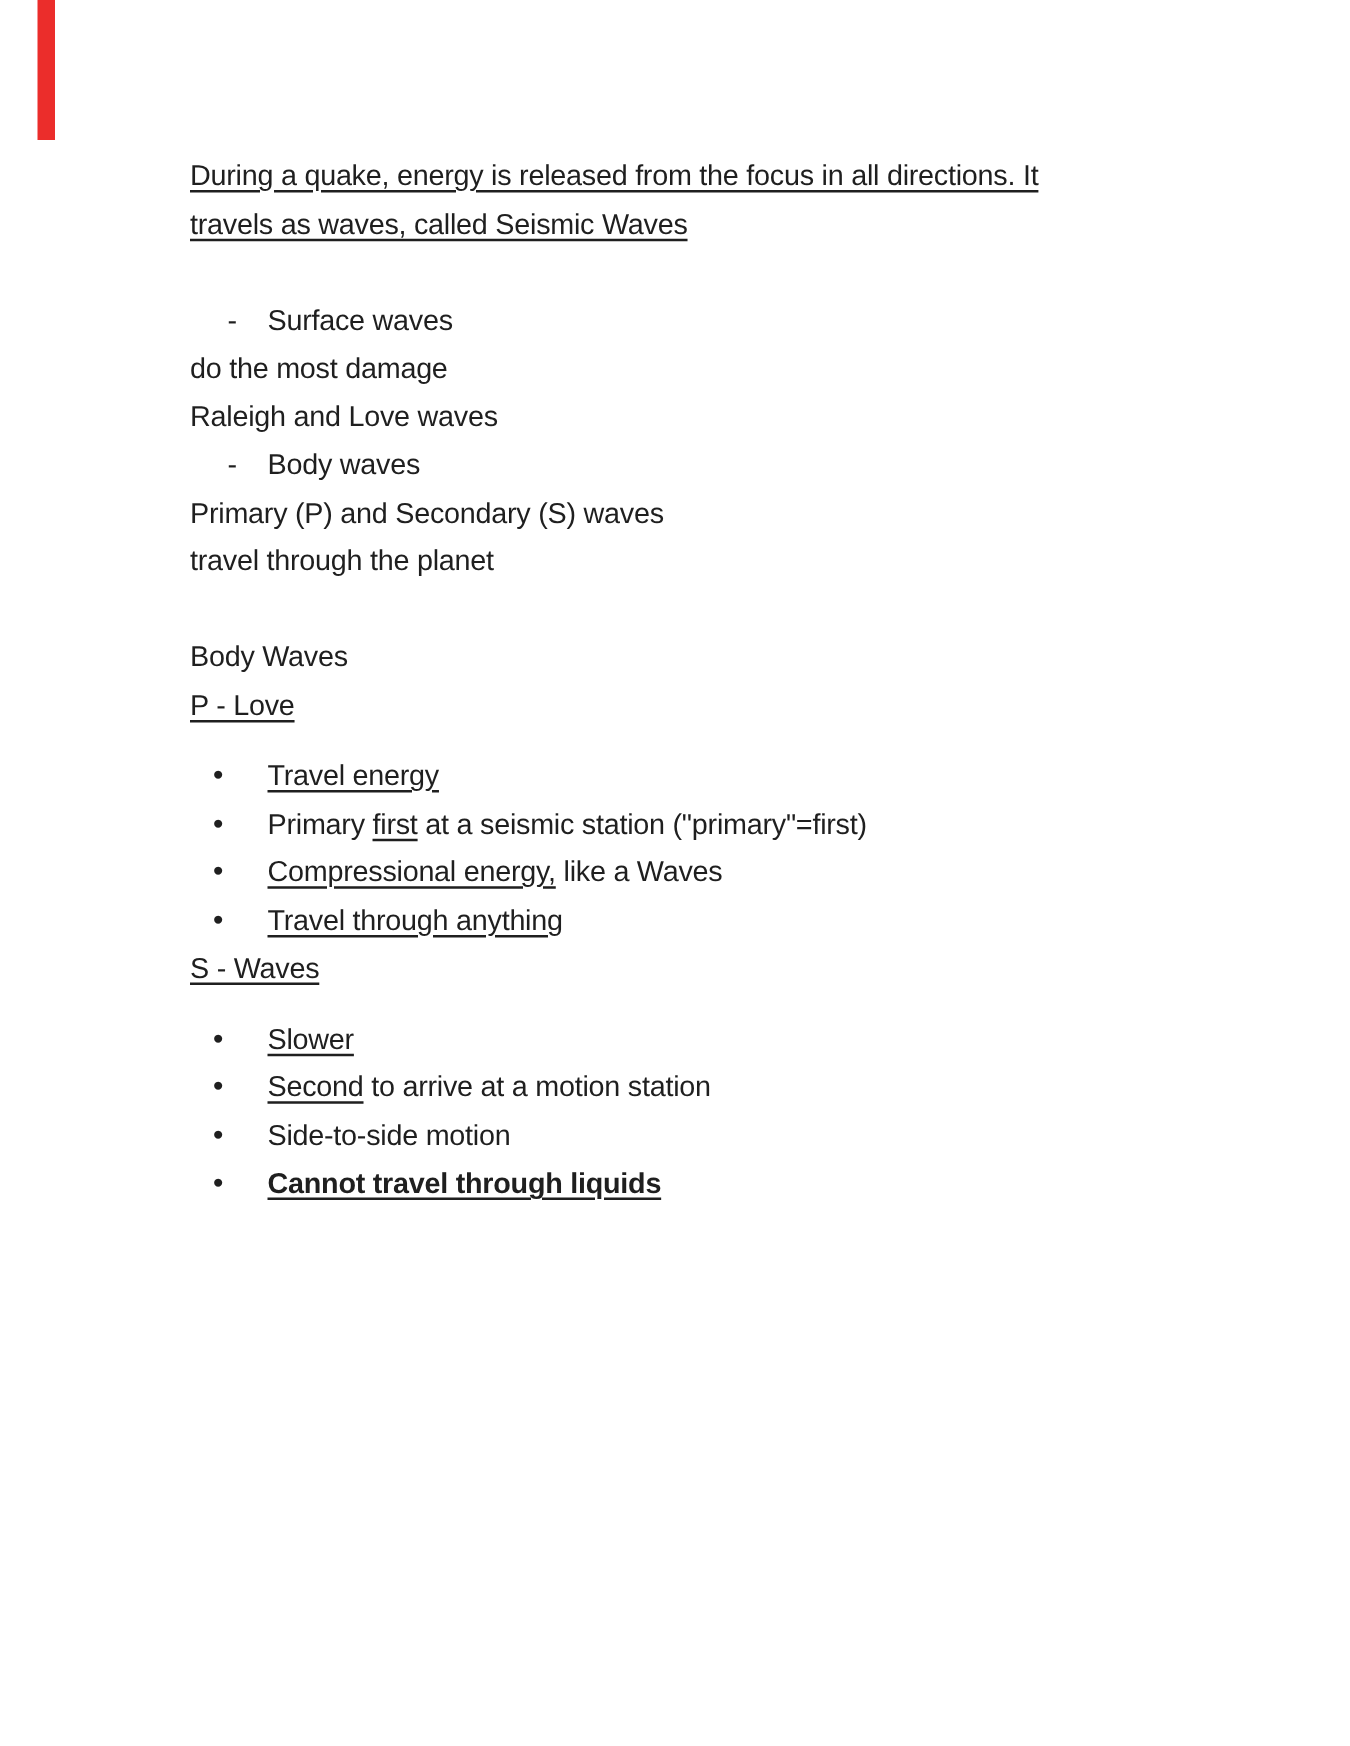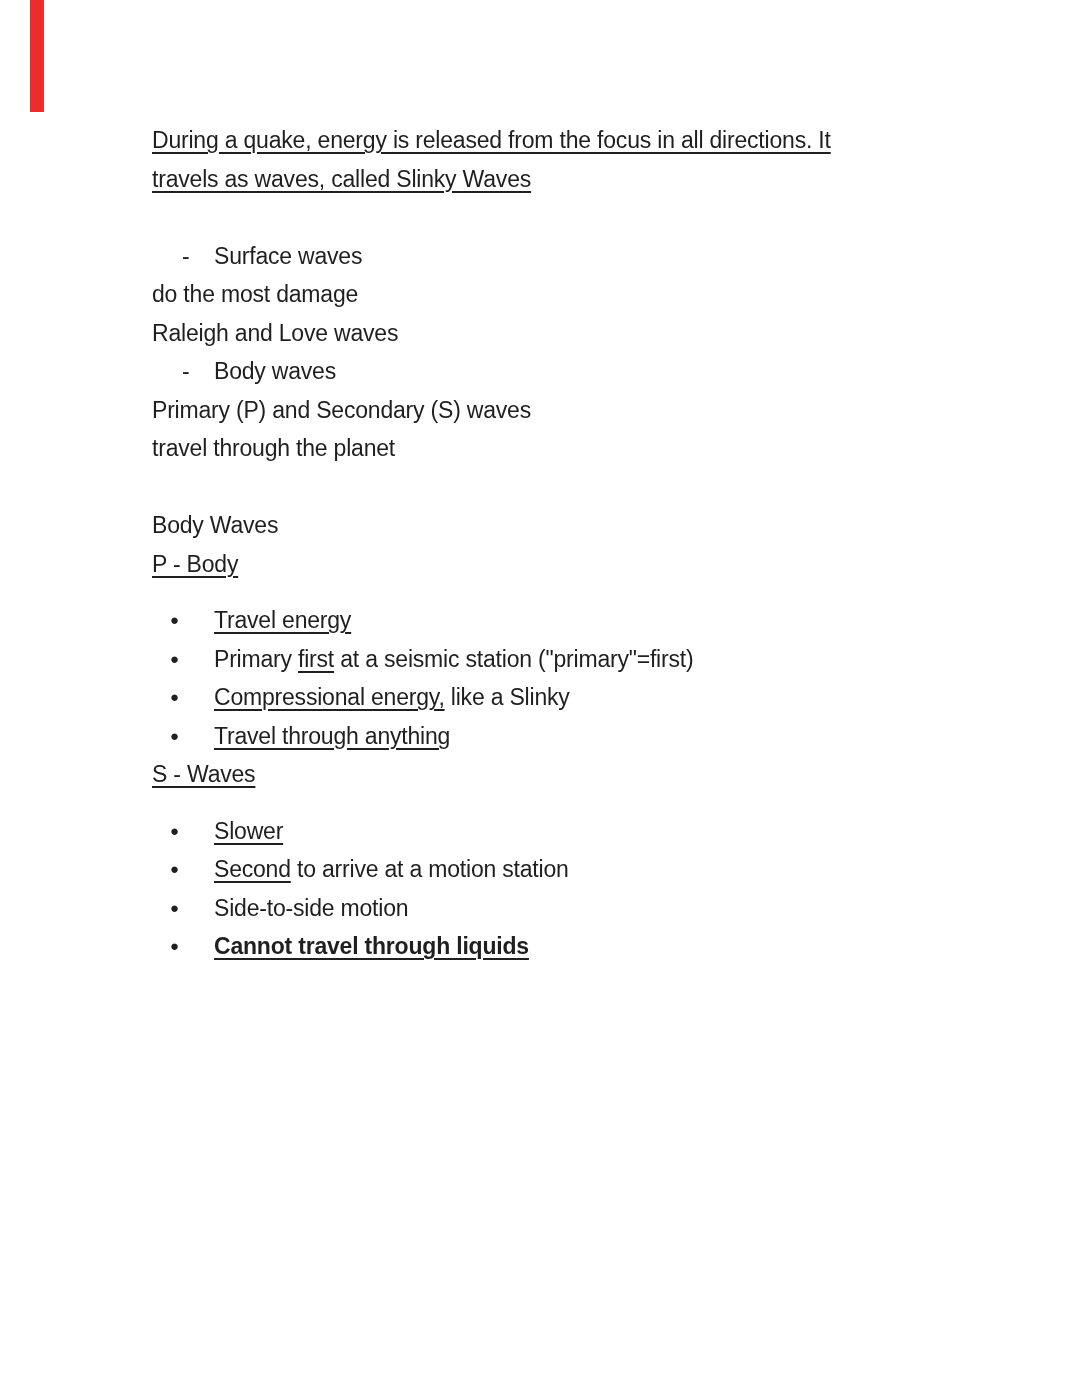--- a/index.html
+++ b/index.html
@@ -46,49 +46,49 @@
 </style>
 </head>
 <body>
 
 <div class="page">
   <div class="red-marker"></div>
 
   <div class="content">
 
     <div class="line u">During a quake, energy is released from the focus in all directions. It</div>
-    <div class="line u">travels as waves, called Slinky Waves</div>
+    <div class="line u">travels as waves, called Seismic Waves</div>
 
     <div class="gap"></div>
 
     <div class="line dash-item">
       <span class="dash">-</span><span>Surface waves</span>
     </div>
     <div class="line">do the most damage</div>
     <div class="line">Raleigh and Love waves</div>
     <div class="line dash-item">
       <span class="dash">-</span><span>Body waves</span>
     </div>
     <div class="line">Primary (P) and Secondary (S) waves</div>
     <div class="line">travel through the planet</div>
 
     <div class="gap"></div>
 
     <div class="line">Body Waves</div>
-    <div class="line"><span class="u">P - Body</span></div>
+    <div class="line"><span class="u">P - Love</span></div>
 
     <div class="blist">
       <div class="line bitem">
         <span class="bullet">●</span><span class="u">Travel energy</span>
       </div>
       <div class="line bitem">
         <span class="bullet">●</span><span>Primary </span><span class="u">first</span><span> at a seismic station ("primary"=first)</span>
       </div>
       <div class="line bitem">
-        <span class="bullet">●</span><span class="u">Compressional energy,</span><span> like a Slinky</span>
+        <span class="bullet">●</span><span class="u">Compressional energy,</span><span> like a Waves</span>
       </div>
       <div class="line bitem">
         <span class="bullet">●</span><span class="u">Travel through anything</span>
       </div>
     </div>
 
     <div class="line"><span class="u">S - Waves</span></div>
 
     <div class="blist">
       <div class="line bitem">

